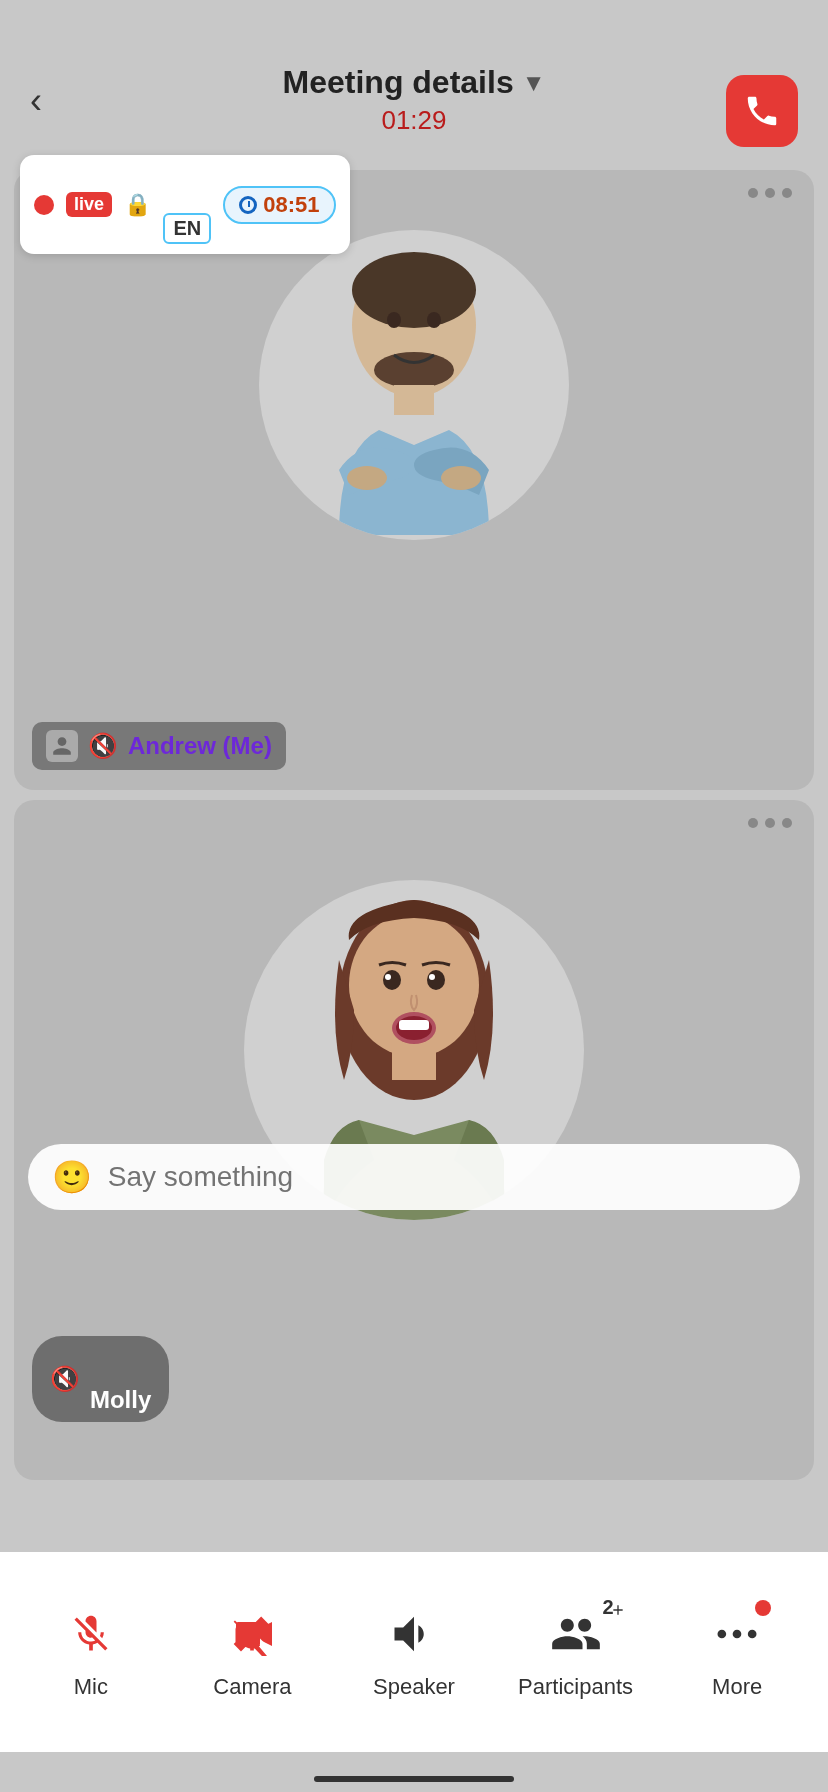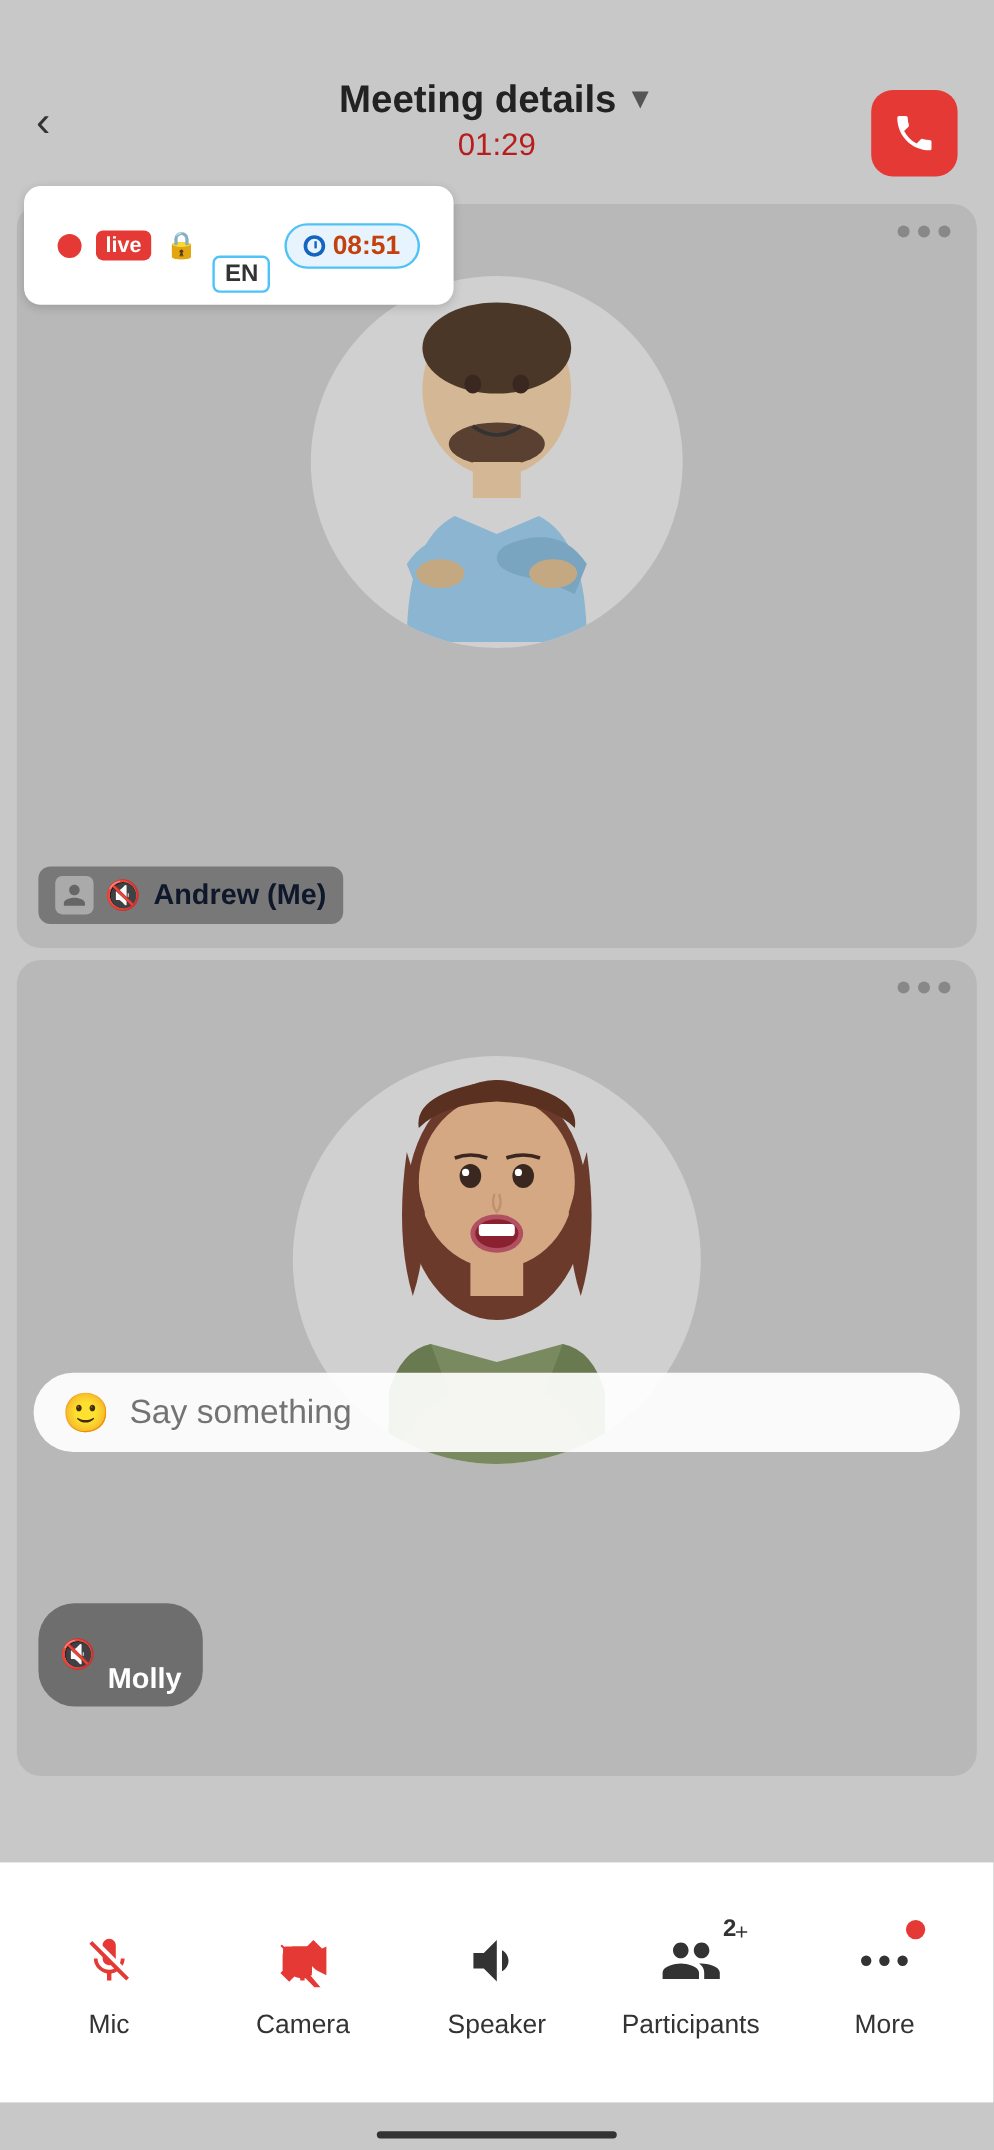--- a/index.html
+++ b/index.html
@@ -73,21 +73,21 @@
       height: 38px;
     }
 
     
     .recording-bar {
       position: absolute;
       top: 155px;
       left: 20px;
       background: white;
       border-radius: 14px;
-      padding: 10px 28px;
+      padding: 10px 14px;
       display: flex;
       align-items: center;
       gap: 12px;
       box-shadow: 0 2px 8px rgba(0,0,0,0.15);
       z-index: 10;
     }
     .rec-dot {
       width: 20px;
       height: 20px;
       background: #e53935;
@@ -219,21 +219,21 @@
       height: 32px;
       background: #aaa;
       border-radius: 6px;
       display: flex;
       align-items: center;
       justify-content: center;
     }
     .badge-name {
       font-size: 24px;
       font-weight: 600;
-      color: #0f172a;
+      color: #6d28d9;
     }
     .mute-icon-red {
       color: #e53935;
       font-size: 24px;
     }
 
     
     .chat-input {
       position: absolute;
       bottom: 270px;

